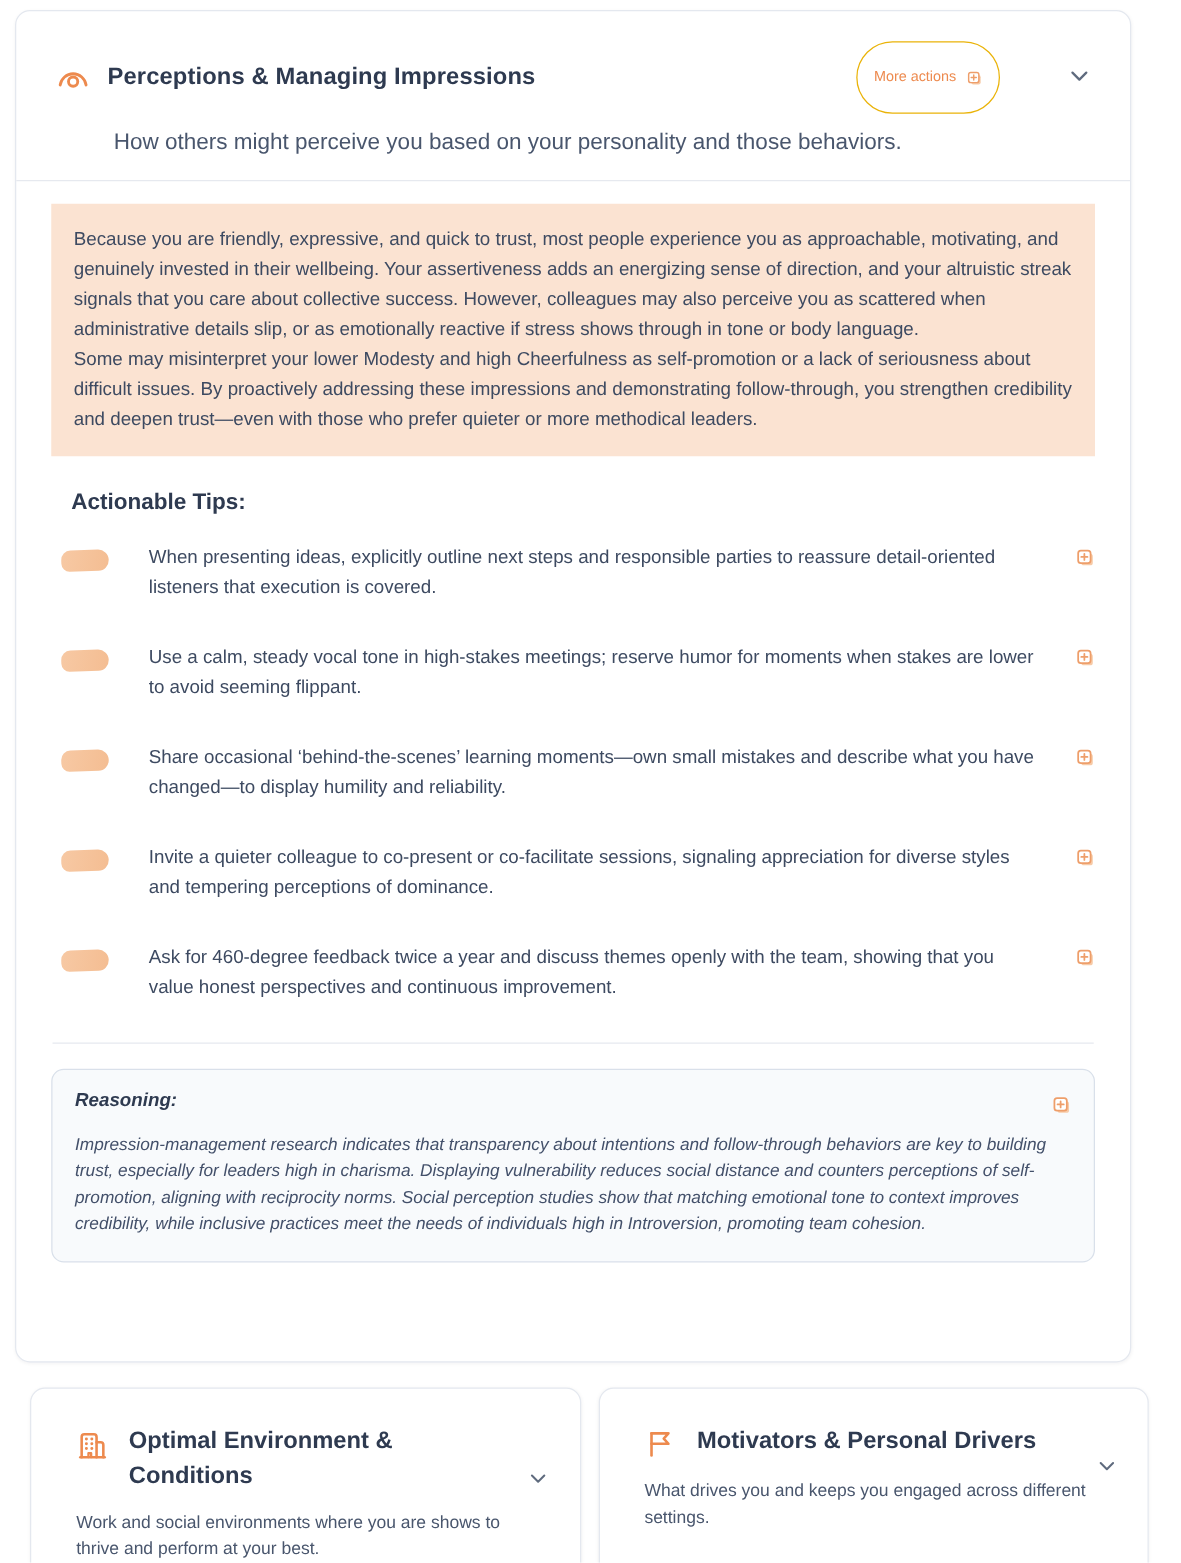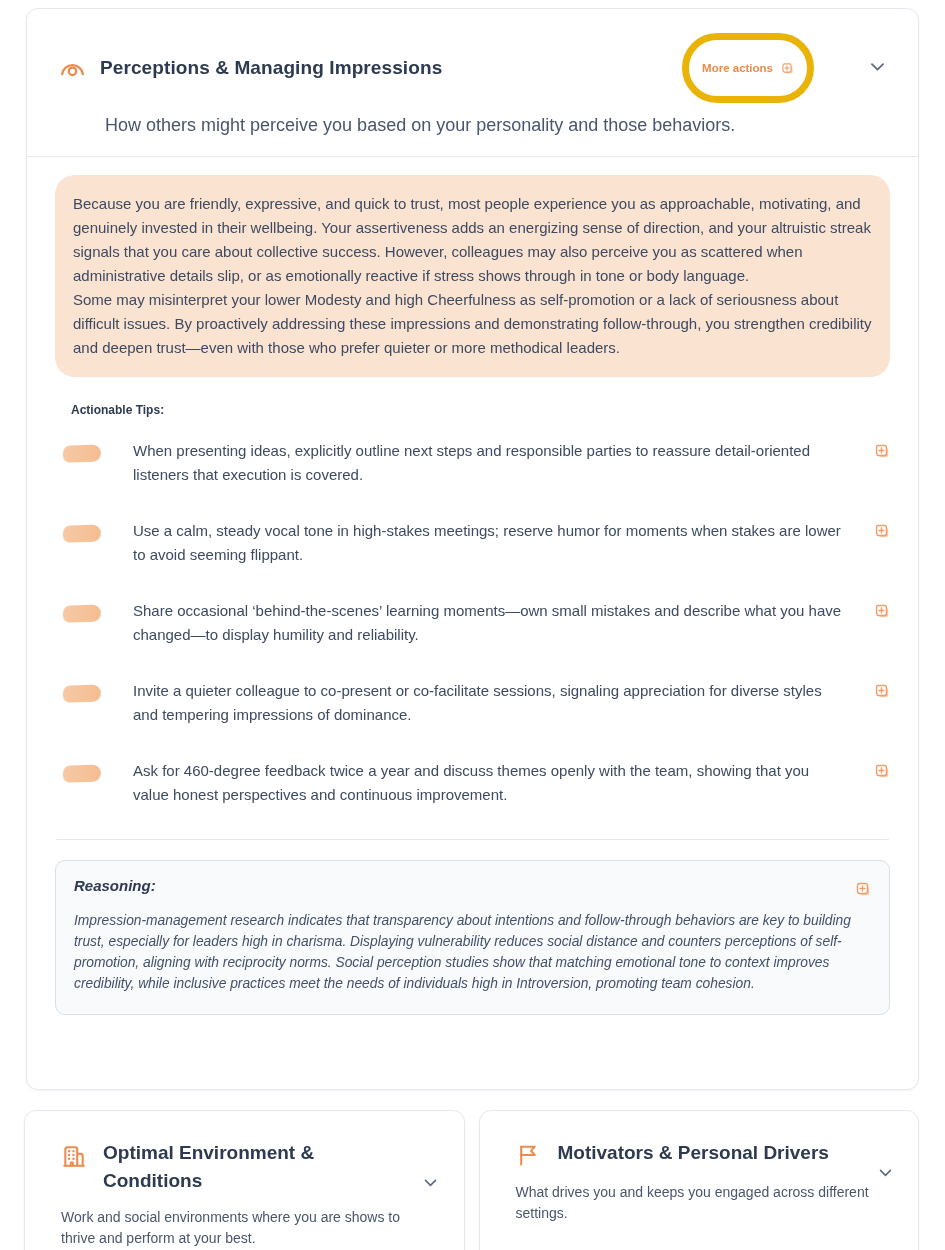--- a/index.html
+++ b/index.html
@@ -13,49 +13,49 @@
   .page { position: relative; width: 945px; height: 1250px; }
 
   
   .card {
     background: #fff;
     border: 1px solid #e4e8ef;
     border-radius: 12px;
     box-shadow: 0 1px 3px rgba(16,24,40,.05);
   }
   .main-card {
-    position: absolute; left: 26px; top: 8px; width: 893px; height: 1082px;
+    position: absolute; left: 12px; top: 8px; width: 893px; height: 1082px;
   }
   .main-header { padding: 24px 30px 20px 32px; border-bottom: 1px solid #e6e9ef; }
   .main-header-row { display: flex; align-items: center; }
   .hdr-icon { width: 27px; height: 24px; flex: 0 0 auto; margin-right: 14px; }
   .main-title { font-size: 19px; font-weight: 700; color: #2e3a50; letter-spacing: .1px; }
   .hdr-spacer { flex: 1; }
   .more-actions {
     display: inline-flex; align-items: center; gap: 7px;
-    border: 7px solid #eab308; background: #fff; border-radius: 999px;
+    border: 1px solid #eab308; background: #fff; border-radius: 999px;
     padding: 21px 13px; cursor: pointer;
     font-family: "Liberation Sans", sans-serif;
-    font-size: 11.5px; font-weight: 700; color: #ed8a4e;
+    font-size: 11.5px; font-weight: 400; color: #ed8a4e;
     margin-right: 52px;
   }
   .chev-btn { background: none; border: none; cursor: pointer; width: 22px; height: 22px; padding: 0; }
   .main-subtitle { margin-left: 46px; margin-top: 12px; font-size: 18px; color: #49566d; }
 
   .main-body { padding: 18px 28px 26px 28px; }
 
   .summary-box {
     background: #fbe3d2;
-    border-radius: 20px;
+    border-radius: 0;
     padding: 17px 18px;
     font-size: 15px; line-height: 24px; color: #3d4a61;
   }
   .summary-box p + p { }
 
-  .tips-heading { margin: 26px 0 0 16px; font-size: 12px; font-weight: 700; color: #2e3a50; }
+  .tips-heading { margin: 26px 0 0 16px; font-size: 18px; font-weight: 700; color: #2e3a50; }
 
   .tips-list { margin-top: 22px; }
   .tip-row { display: flex; align-items: flex-start; margin-bottom: 32px; }
   .tip-blob {
     flex: 0 0 auto;
     width: 38px; height: 17px; margin: 6px 0 0 8px;
     background: linear-gradient(100deg, #f7c9a4 0%, #f4bd92 100%);
     border-radius: 8px 9px 9px 7px;
     transform: rotate(-2deg);
   }
@@ -165,21 +165,21 @@
           <p class="tip-text">Share occasional ‘behind-the-scenes’ learning moments—own small mistakes and describe what you have changed—to display humility and reliability.</p>
           <button class="icon-btn">
             <svg viewBox="0 0 24 24" width="17" height="17">
                 <use href="#copy-plus"></use>
               </svg>
           </button>
         </div>
 
         <div class="tip-row">
           <span class="tip-blob"></span>
-          <p class="tip-text">Invite a quieter colleague to co-present or co-facilitate sessions, signaling appreciation for diverse styles and tempering impressions of dominance.</p>
+          <p class="tip-text">Invite a quieter colleague to co-present or co-facilitate sessions, signaling appreciation for diverse styles and tempering perceptions of dominance.</p>
           <button class="icon-btn">
             <svg viewBox="0 0 24 24" width="17" height="17">
                 <use href="#copy-plus"></use>
               </svg>
           </button>
         </div>
 
         <div class="tip-row">
           <span class="tip-blob"></span>
           <p class="tip-text">Ask for 460-degree feedback twice a year and discuss themes openly with the team, showing that you value honest perspectives and continuous improvement.</p>

